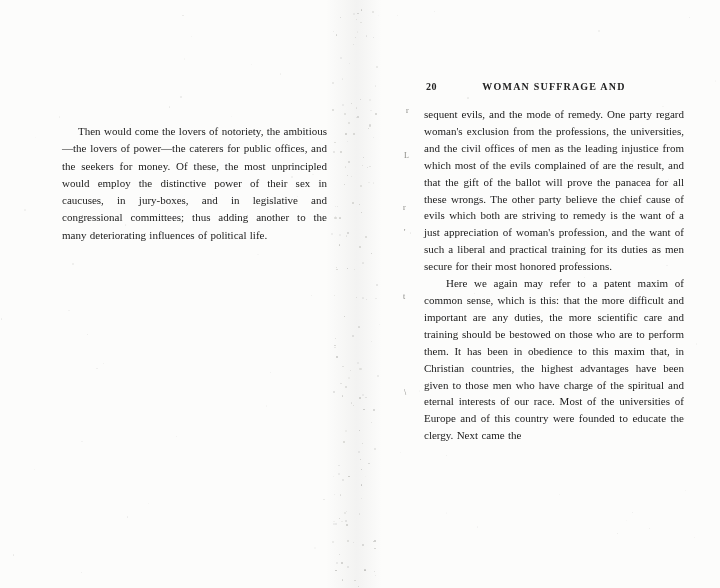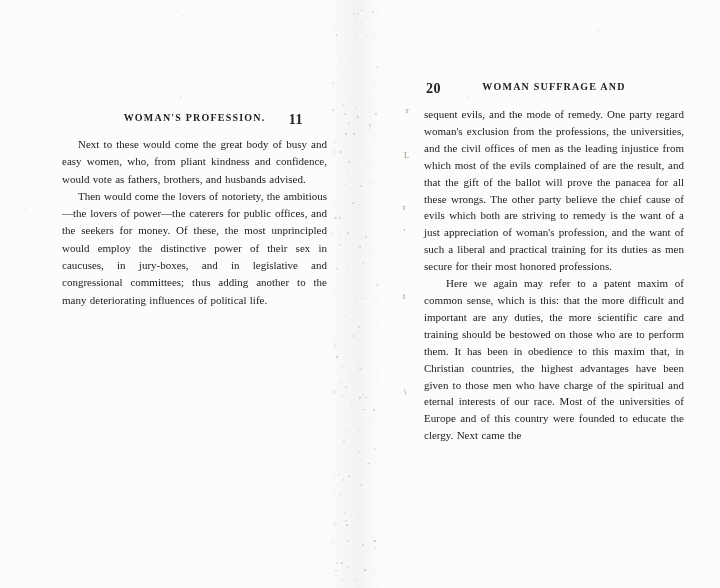--- a/index.html
+++ b/index.html
@@ -21,21 +21,21 @@
     height: 13px;
     font-size: 10px;
     font-weight: bold;
     letter-spacing: 1.2px;
     text-align: center;
     color: #222;
     white-space: nowrap;
   }
   .folio {
     position: absolute; top: 0;
-    font-size: 14px;
+    font-size: 10px;
     font-weight: bold;
     letter-spacing: 0.5px;
   }
   .page-left  .folio { right: 24px; }
   .page-right .folio { left: 2px; }
 
   .page-left  .pagebody { margin-top: 11px; }
   .page-right .pagebody { margin-top: 12px; }
 
   .para {
@@ -314,26 +314,21 @@
     <div style="position: absolute; left: 433.8px; top: 10.9px; width: 0.8px; height: 0.8px; background: rgb(138, 138, 132); opacity: 0.14; border-radius: 50%;"></div>
     <div style="position: absolute; left: 409.9px; top: 232.2px; width: 1.5px; height: 1.5px; background: rgb(138, 138, 132); opacity: 0.15; border-radius: 50%;"></div>
     <div style="position: absolute; left: 672.2px; top: 168.1px; width: 1.1px; height: 1.1px; background: rgb(138, 138, 132); opacity: 0.09; border-radius: 50%;"></div>
     <div style="position: absolute; left: 684.7px; top: 489.9px; width: 0.9px; height: 0.9px; background: rgb(138, 138, 132); opacity: 0.1; border-radius: 50%;"></div>
     <div style="position: absolute; left: 147.8px; top: 502.6px; width: 1px; height: 1px; background: rgb(138, 138, 132); opacity: 0.07; border-radius: 50%;"></div>
     <div style="position: absolute; left: 583.5px; top: 276.9px; width: 1.2px; height: 1.2px; background: rgb(138, 138, 132); opacity: 0.11; border-radius: 50%;"></div>
     <div style="position: absolute; left: 664.7px; top: 420.2px; width: 0.9px; height: 0.9px; background: rgb(138, 138, 132); opacity: 0.11; border-radius: 50%;"></div>
   </div>
 
 <div class="page page-left">
-  <div class="runhead">
-    <span class="rh-title">WOMAN'S PROFESSION.</span>
-    <span class="folio">11</span>
-  </div>
   <div class="pagebody">
-    <p class="para indent">Next to these would come the great body of busy and easy women, who, from pliant kindness and confidence, would vote as fathers, brothers, and husbands advised.</p>
     <p class="para indent">Then would come the lovers of notoriety, the ambitious—the lovers of power—the caterers for public offices, and the seekers for money.  Of these, the most unprincipled would employ the distinctive power of their sex in caucuses, in jury-boxes, and in legislative and congressional committees; thus adding another to the many deteriorating influences of political life.</p>
   </div>
 </div>
 
 <div class="page page-right">
   <div class="runhead">
     <span class="folio">20</span>
     <span class="rh-title">WOMAN SUFFRAGE AND</span>
   </div>
   <div class="pagebody">

